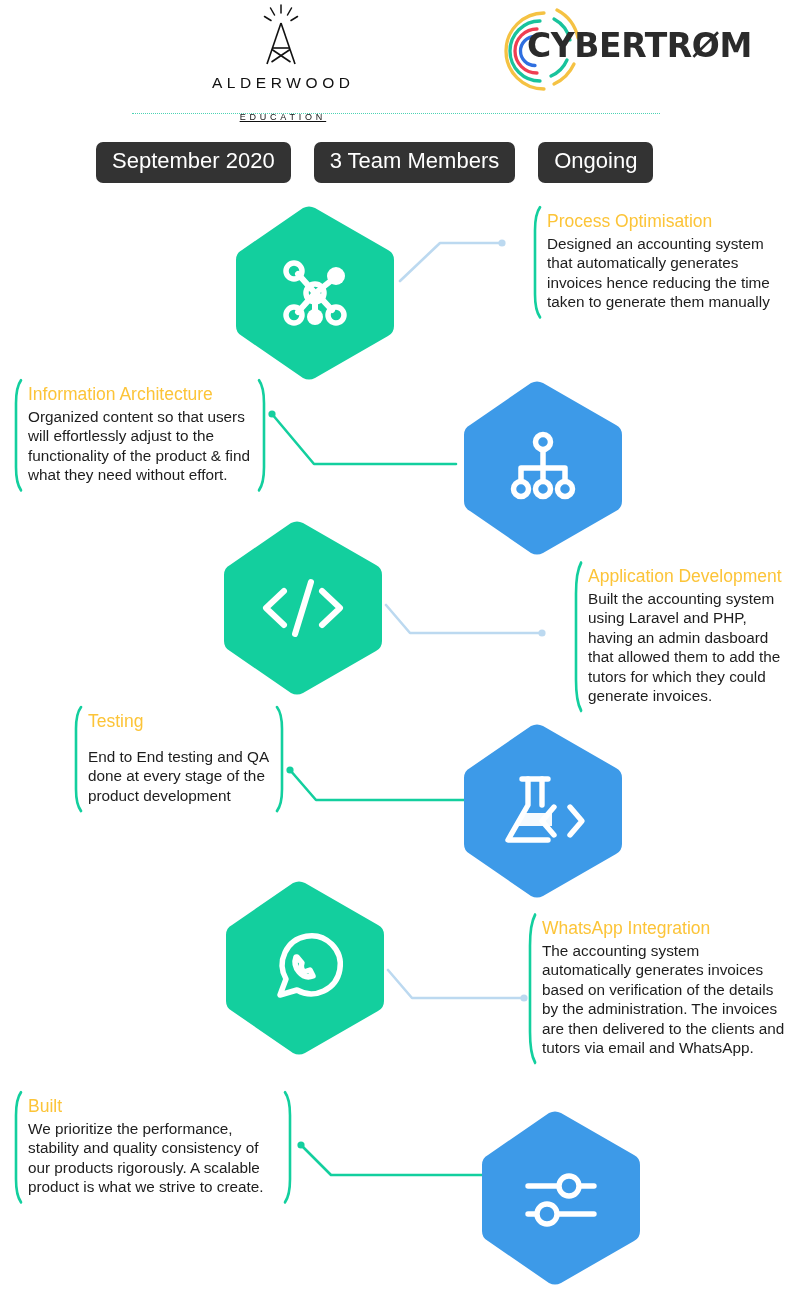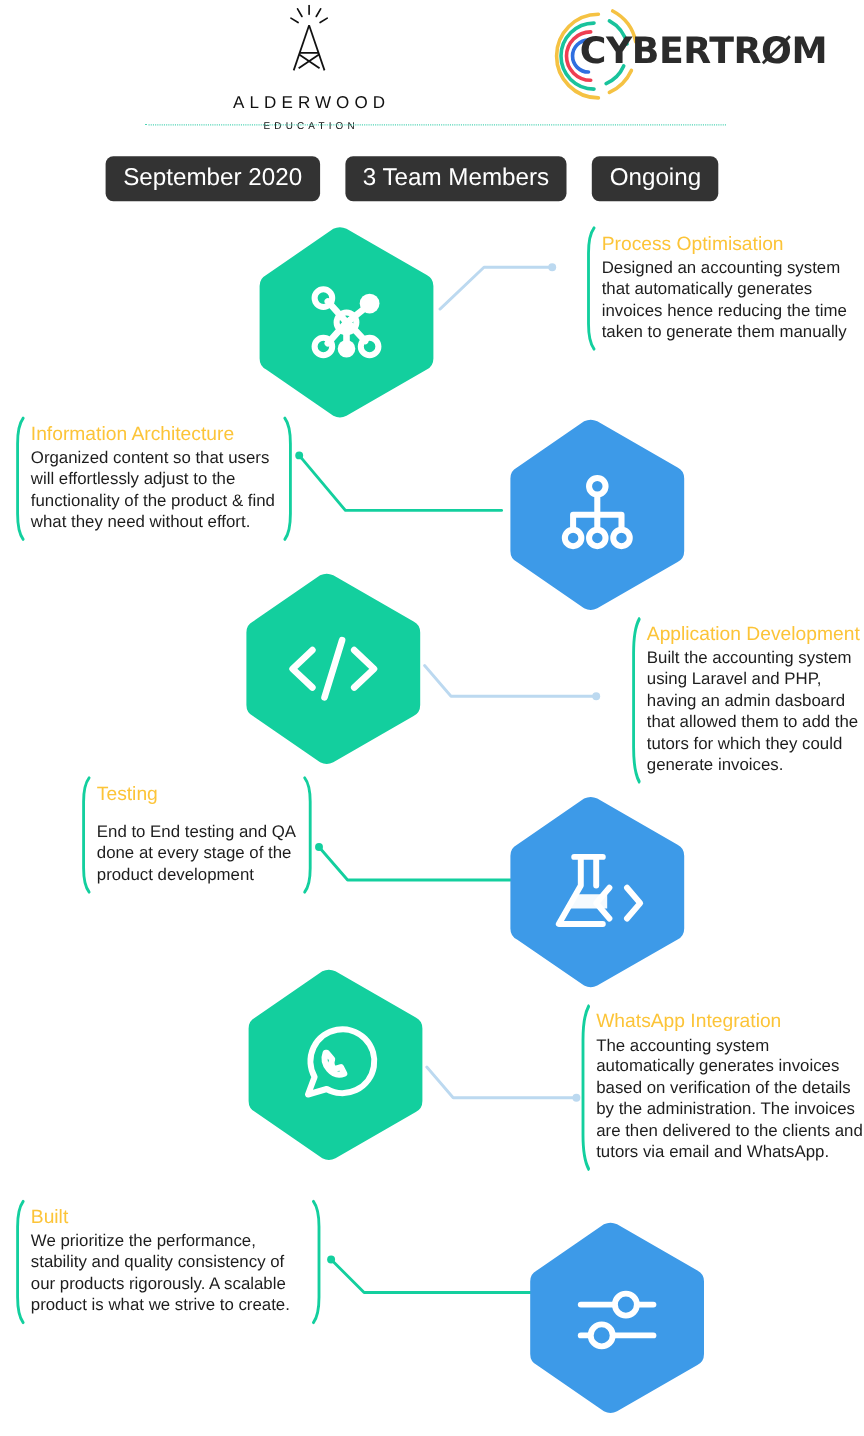--- a/index.html
+++ b/index.html
@@ -29,29 +29,30 @@
     left: 186px; top: 4px;
     width: 190px;
     text-align: center;
   }
   .alder-mark { width: 190px; height: 66px; display: block; }
   .alder-name {
     font-size: 15.5px;
     letter-spacing: 4.6px;
     color: #111111;
     font-weight: 400;
-    margin-top: 15px;
+    margin-top: 4px;
     text-indent: 4.6px;
   }
   .alder-sub {
     font-size: 9px;
     letter-spacing: 3.8px;
     color: #111111;
-    margin-top: 6px;
+    margin-top: 20px;
     text-indent: 3.8px;
+    text-decoration: underline;
   }
   .logo-cybertrom {
     position: absolute;
     left: 482px; top: 8px;
     width: 240px; height: 86px;
   }
   .cyber-word {
     position: absolute;
     left: 45px; top: 18px;
     font-size: 33px;

